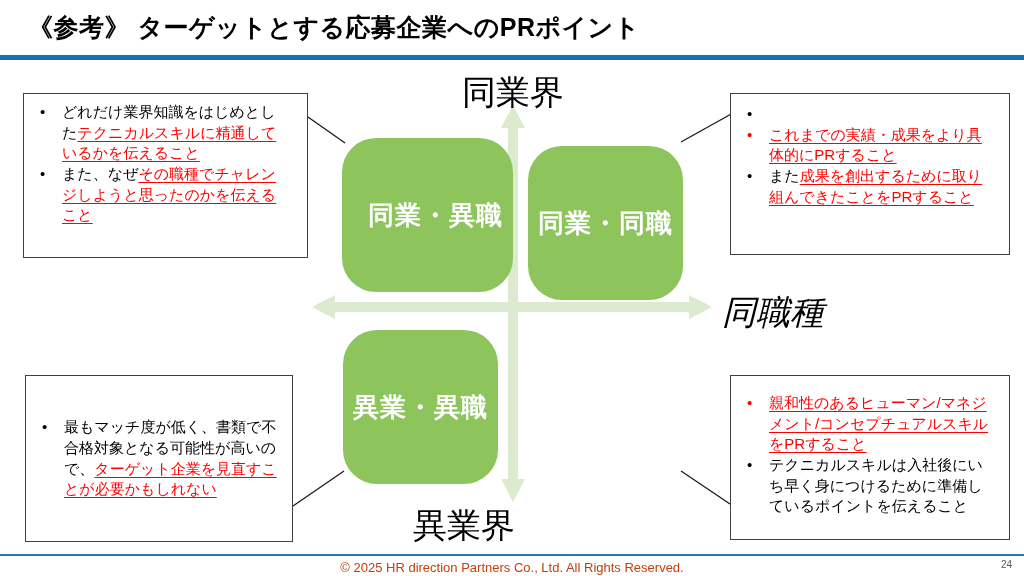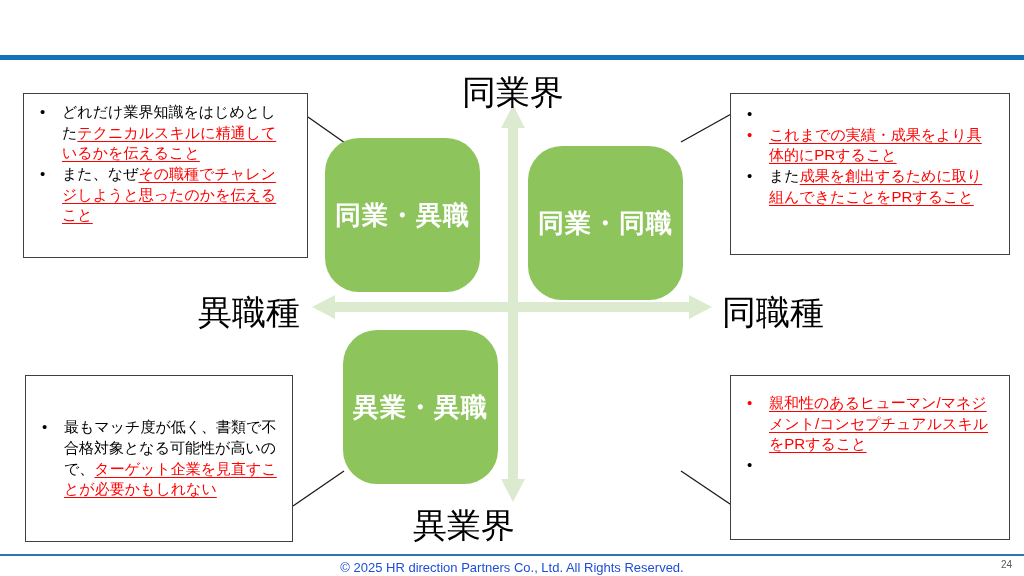--- a/index.html
+++ b/index.html
@@ -14,30 +14,30 @@
   }
   .title-rule{position:absolute;left:0;top:55px;width:1024px;height:5px;background:var(--rule-blue);}
   
   .diagram-svg{position:absolute;left:0;top:0;width:1024px;height:576px;}
   
   .quad{
     position:absolute;width:155px;height:154px;border-radius:34px;background:var(--green);
     display:flex;align-items:center;justify-content:center;
     color:#ffffff;font-size:26px;font-weight:bold;letter-spacing:1px;white-space:nowrap;
   }
-  .quad.tl{left:325px;top:138px;}
+  .quad.tl{left:342px;top:138px;padding-left:16px;}
   .quad.tr{left:528px;top:146px;}
   .quad.bl{left:343px;top:322px;margin-top:8px;}
   .quad.br{left:528px;top:322px;}
   
   .axis-label{position:absolute;font-size:34px;color:#000;white-space:nowrap;}
   .axis-label.top{left:413px;top:70px;width:200px;text-align:center;}
   .axis-label.bottom{left:413px;top:503px;width:200px;text-align:left;}
   .axis-label.left{left:170px;top:290px;width:130px;text-align:right;}
-  .axis-label.right{left:722px;top:290px;width:130px;text-align:left;}
+  .axis-label.right{left:722px;top:290px;width:130px;text-align:left;font-style:italic;}
   
   .note{
     position:absolute;border:1px solid #3f3f3f;background:#fff;
     font-size:15px;line-height:1.38;color:#000;box-sizing:border-box;
   }
   .note ul{list-style:none;margin:0;padding:0;}
   .note li{display:flex;align-items:flex-start;}
   .note .bullet{flex:0 0 26px;padding-left:4px;box-sizing:border-box;}
   .note .bullet.red{color:var(--red);}
   .note .bullet-text{flex:1;word-break:break-all;}
@@ -46,46 +46,46 @@
   }
   .note.tl{left:23px;top:93px;width:285px;height:165px;padding:8px 18px 8px 12px;}
   .note.tr{left:730px;top:93px;width:280px;height:162px;padding:10px 14px 8px 12px;}
   .note.bl{left:25px;top:375px;width:268px;height:167px;padding:8px 10px 8px 12px;display:flex;align-items:center;}
   .note.bl ul{width:100%;}
   .note.br{left:730px;top:375px;width:280px;height:165px;padding:17px 12px 8px 12px;}
   
   .footer-rule{position:absolute;left:0;top:554px;width:1024px;height:2px;background:var(--footer-blue);}
   .footer-copyright{
     position:absolute;left:0;top:560px;width:1024px;text-align:center;
-    font-size:13px;color:#1d4ed8;
+    font-size:13px;color:#c2410c;
   }
   .footer-page{position:absolute;right:12px;top:559px;font-size:10px;color:#595959;}
 </style>
 </head>
 <body>
 
 <div class="slide">
 
+  <div class="page-title">《参考》 ターゲットとする応募企業へのPRポイント</div>
   <div class="title-rule"></div>
 
   <svg class="diagram-svg" viewBox="0 0 1024 576" xmlns="http://www.w3.org/2000/svg" aria-hidden="true">
 
     <polygon class="pale-arrow" points="513,105 501,128 508,128 508,479 501,479 513,502 525,479 518,479 518,128 525,128" fill="#DCEBD0"></polygon>
 
     <polygon class="pale-arrow" points="312,307 335,295 335,302 689,302 689,295 712,307 689,319 689,312 335,312 335,319" fill="#DCEBD0"></polygon>
 
     <line class="connector" x1="308" y1="117" x2="345" y2="143" stroke="#1a1a1a" stroke-width="1.3"></line>
     <line class="connector" x1="733" y1="113" x2="681" y2="142" stroke="#1a1a1a" stroke-width="1.3"></line>
     <line class="connector" x1="293" y1="506" x2="344" y2="471" stroke="#1a1a1a" stroke-width="1.3"></line>
     <line class="connector" x1="681" y1="471" x2="733" y2="506" stroke="#1a1a1a" stroke-width="1.3"></line>
   </svg>
 
   <div class="axis-label top">同業界</div>
   <div class="axis-label bottom">異業界</div>
-  <div class="axis-label left">異職種</div>
   <div class="axis-label right">同職種</div>
 
   <div class="quad tl">同業・異職</div>
   <div class="quad tr">同業・同職</div>
   <div class="quad bl">異業・異職</div>
 
   <div class="note tl">
       <ul>
         <li>
           <span class="bullet black">•</span>
@@ -121,20 +121,21 @@
       </ul>
     </div>
   <div class="note br">
       <ul>
         <li>
           <span class="bullet red">•</span>
           <span class="bullet-text"><span class="red-underline">親和性のあるヒューマン/マネジメント/コンセプチュアルスキルをPRすること</span></span>
         </li>
         <li>
           <span class="bullet black">•</span>
+          <span class="bullet-text"><span class="plain">テクニカルスキルは入社後にいち早く身につけるために準備しているポイントを伝えること</span></span>
         </li>
       </ul>
     </div>
 
   <div class="footer-rule"></div>
   <div class="footer-copyright">© 2025 HR direction Partners Co., Ltd. All Rights Reserved.</div>
   <div class="footer-page">24</div>
 
 </div>
 

